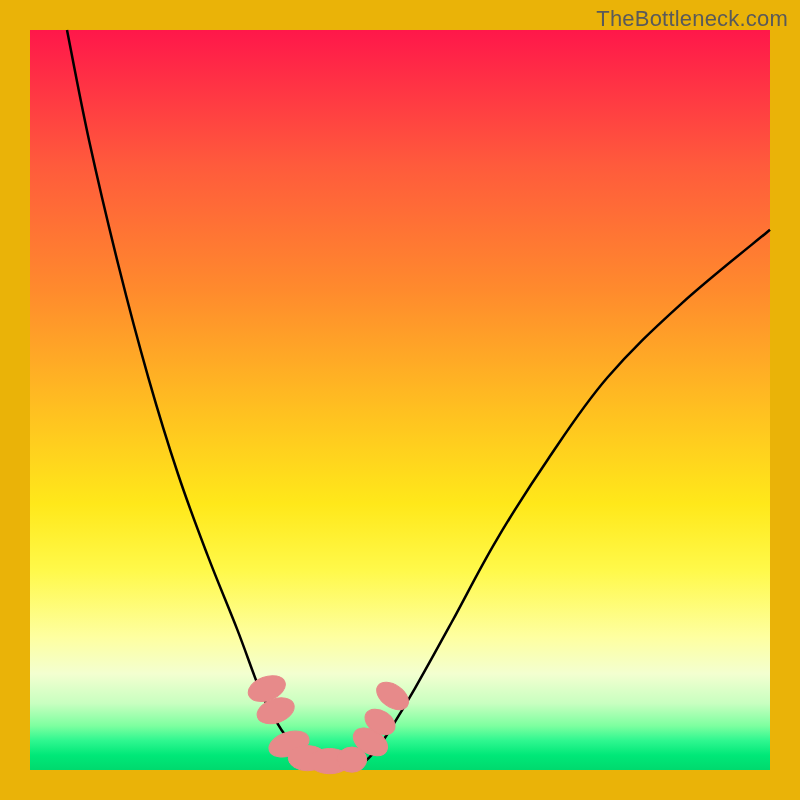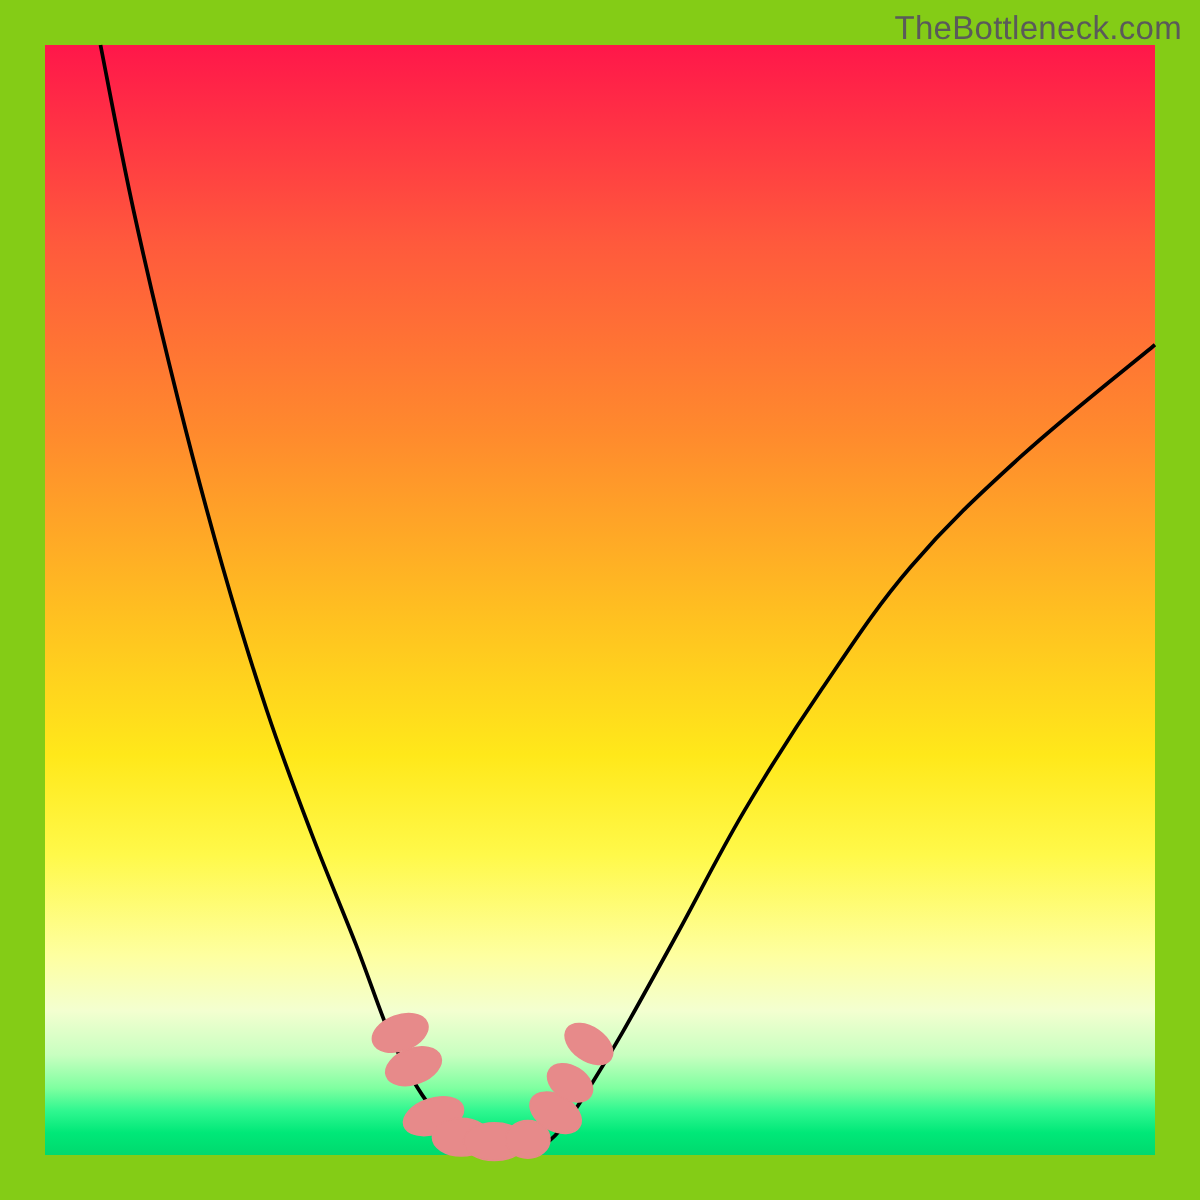--- a/index.html
+++ b/index.html
@@ -10,21 +10,21 @@
     background: #000;
     overflow: hidden;
     font-family: Arial, Helvetica, sans-serif;
   }
   .frame {
     position: absolute;
     top: 0;
     left: 0;
     width: 800px;
     height: 800px;
-    background: #84cc16;
+    background: #eab308;
   }
   .plot {
     position: absolute;
     left: 30px;
     top: 30px;
     width: 740px;
     height: 740px;
     background: linear-gradient(to bottom,
       #ff174a 0%,
       #ff5a3c 18%,

